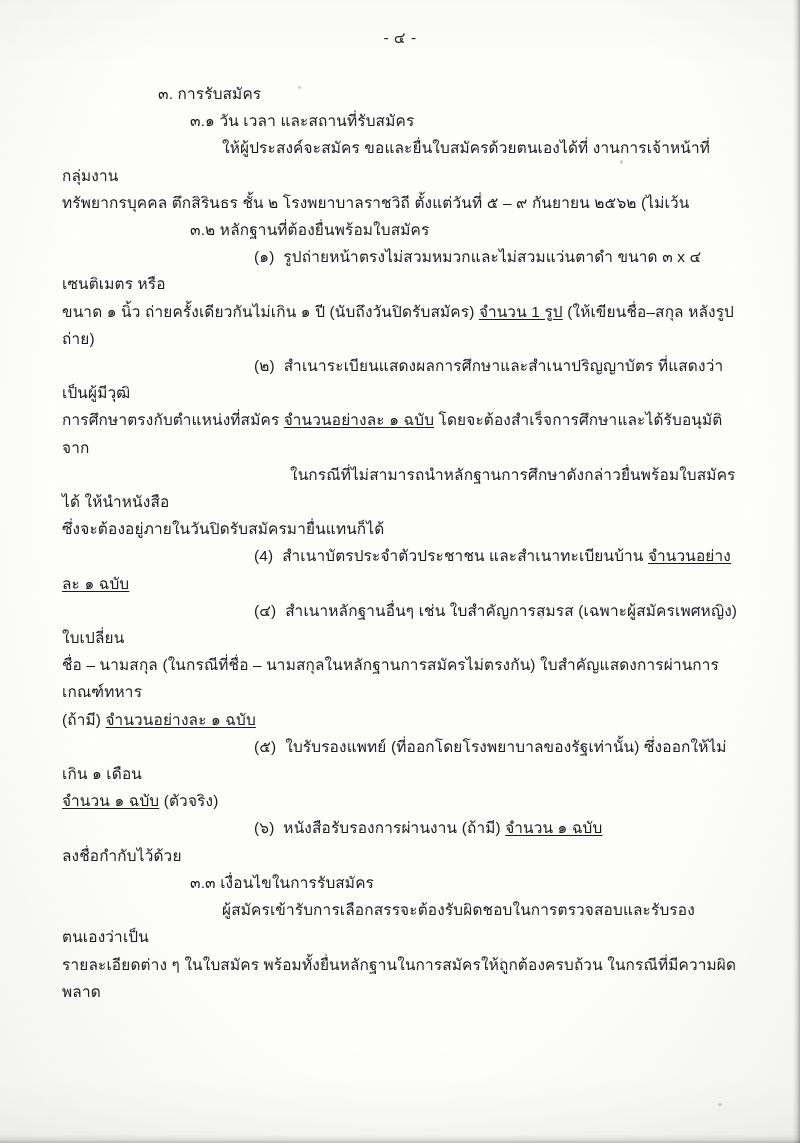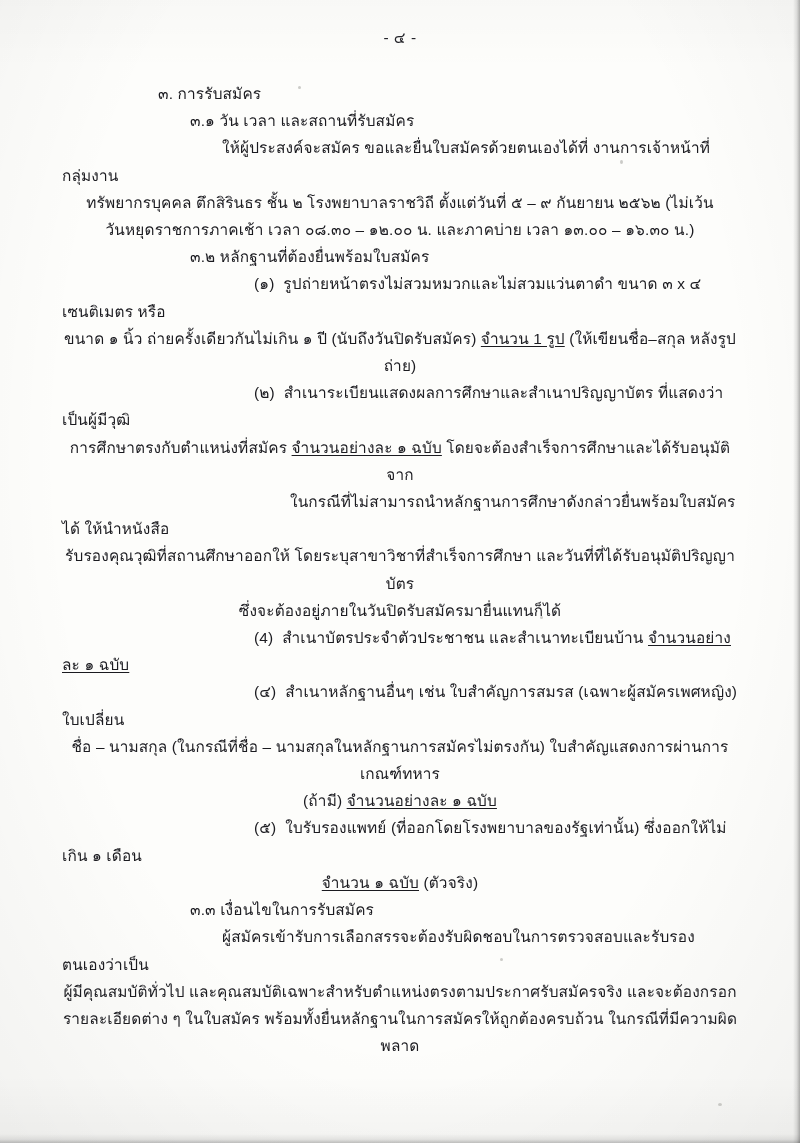--- a/index.html
+++ b/index.html
@@ -61,21 +61,21 @@
   }
   p.line {
     margin: 0;
     font-size: 15.4px;
     line-height: 27.2px;
     white-space: pre-wrap;
     color: #1b1b20;
     letter-spacing: 0.01em;
   }
   
-  .ind-0  { text-indent: 0; text-align: center; }
+  .ind-0  { text-indent: 0; }
   .ind-1  { text-indent: 96px; }   
   .ind-2  { text-indent: 128px; }  
   .ind-3  { text-indent: 160px; }  
   .ind-4  { text-indent: 192px; }  
   .ind-5  { text-indent: 228px; }
   .gap-sm { margin-top: 13px; }
   .gap-md { margin-top: 22px; }
   .gap-lg { margin-top: 30px; }
   u.ul { text-decoration: underline; text-underline-offset: 2px; }
   .speck {
@@ -92,48 +92,47 @@
   <div class="doc">
 
     <div class="page-number">- ๔ -</div>
 
     <div class="body-block">
 
       <p class="line ind-1 gap-lg">๓. การรับสมัคร</p>
       <p class="line ind-2">๓.๑ วัน เวลา และสถานที่รับสมัคร</p>
       <p class="line ind-3">ให้ผู้ประสงค์จะสมัคร ขอและยื่นใบสมัครด้วยตนเองได้ที่ งานการเจ้าหน้าที่ กลุ่มงาน</p>
       <p class="line ind-0">ทรัพยากรบุคคล ตึกสิรินธร ชั้น ๒ โรงพยาบาลราชวิถี ตั้งแต่วันที่ ๕ – ๙ กันยายน ๒๕๖๒ (ไม่เว้น</p>
-      <p class="line ind-0">วันหยุดราชการภาคเช้า เวลา ๐๘.๓๐ – ๑๒.๐๐ น. และภาคบ่าย เวลา ๑๓.๐๐ – ๑๖.๓๐ น.)</p>
 
       <p class="line ind-2">๓.๒ หลักฐานที่ต้องยื่นพร้อมใบสมัคร</p>
 
       <p class="line ind-4">(๑)  รูปถ่ายหน้าตรงไม่สวมหมวกและไม่สวมแว่นตาดำ ขนาด ๓ x ๔ เซนติเมตร หรือ</p>
       <p class="line ind-0"><span>ขนาด ๑ นิ้ว ถ่ายครั้งเดียวกันไม่เกิน ๑ ปี (นับถึงวันปิดรับสมัคร) </span><u class="ul">จำนวน 1 รูป</u><span> (ให้เขียนชื่อ–สกุล หลังรูปถ่าย)</span></p>
 
       <p class="line ind-4">(๒)  สำเนาระเบียนแสดงผลการศึกษาและสำเนาปริญญาบัตร ที่แสดงว่าเป็นผู้มีวุฒิ</p>
       <p class="line ind-0"><span>การศึกษาตรงกับตำแหน่งที่สมัคร </span><u class="ul">จำนวนอย่างละ ๑ ฉบับ</u><span> โดยจะต้องสำเร็จการศึกษาและได้รับอนุมัติจาก</span></p>
 
       <p class="line ind-5 gap-sm">ในกรณีที่ไม่สามารถนำหลักฐานการศึกษาดังกล่าวยื่นพร้อมใบสมัครได้ ให้นำหนังสือ</p>
-      <p class="line ind-0">รับรองคุณวุฒิที่สถานศึกษาออกให้ โดยระบุสาขาวิชาที่สำเร็จการศึกษา และวันที่ที่ได้รับอนุมัติปริญญาบัตร</p>
       <p class="line ind-0">ซึ่งจะต้องอยู่ภายในวันปิดรับสมัครมายื่นแทนก็ได้</p>
 
       <p class="line ind-4 gap-sm"><span>(4)  สำเนาบัตรประจำตัวประชาชน และสำเนาทะเบียนบ้าน </span><u class="ul">จำนวนอย่างละ ๑ ฉบับ</u></p>
 
       <p class="line ind-4">(๔)  สำเนาหลักฐานอื่นๆ เช่น ใบสำคัญการสมรส (เฉพาะผู้สมัครเพศหญิง) ใบเปลี่ยน</p>
       <p class="line ind-0">ชื่อ – นามสกุล (ในกรณีที่ชื่อ – นามสกุลในหลักฐานการสมัครไม่ตรงกัน) ใบสำคัญแสดงการผ่านการเกณฑ์ทหาร</p>
       <p class="line ind-0"><span>(ถ้ามี) </span><u class="ul">จำนวนอย่างละ ๑ ฉบับ</u></p>
 
       <p class="line ind-4">(๕)  ใบรับรองแพทย์ (ที่ออกโดยโรงพยาบาลของรัฐเท่านั้น) ซึ่งออกให้ไม่เกิน ๑ เดือน</p>
       <p class="line ind-0"><u class="ul">จำนวน ๑ ฉบับ</u><span> (ตัวจริง)</span></p>
 
+      <p class="line ind-4"><span>(๖)  หนังสือรับรองการผ่านงาน (ถ้ามี) </span><u class="ul">จำนวน ๑ ฉบับ</u></p>
 
+      <p class="line ind-0">ลงชื่อกำกับไว้ด้วย</p>
 
       <p class="line ind-2 gap-md">๓.๓ เงื่อนไขในการรับสมัคร</p>
       <p class="line ind-3">ผู้สมัครเข้ารับการเลือกสรรจะต้องรับผิดชอบในการตรวจสอบและรับรองตนเองว่าเป็น</p>
-      <p class="line ind-0">ผู้มีคุณสมบัติทั่วไป และคุณสมบัติเฉพาะสำหรับตำแหน่งตรงตามประกาศรับสมัครจริง และจะต้องกรอก</p>
       <p class="line ind-0">รายละเอียดต่าง ๆ ในใบสมัคร พร้อมทั้งยื่นหลักฐานในการสมัครให้ถูกต้องครบถ้วน ในกรณีที่มีความผิดพลาด</p>
 
     </div>
   </div>
 
   <div class="speck" style="left:298px; top:86px; width:3px; height:3px;"></div>
   <div class="speck" style="left:620px; top:160px; width:3px; height:4px;"></div>
   <div class="speck" style="left:540px; top:616px; width:3px; height:3px;"></div>
   <div class="speck" style="left:500px; top:958px; width:3px; height:3px;"></div>
   <div class="speck" style="left:718px; top:1103px; width:4px; height:3px;"></div>

